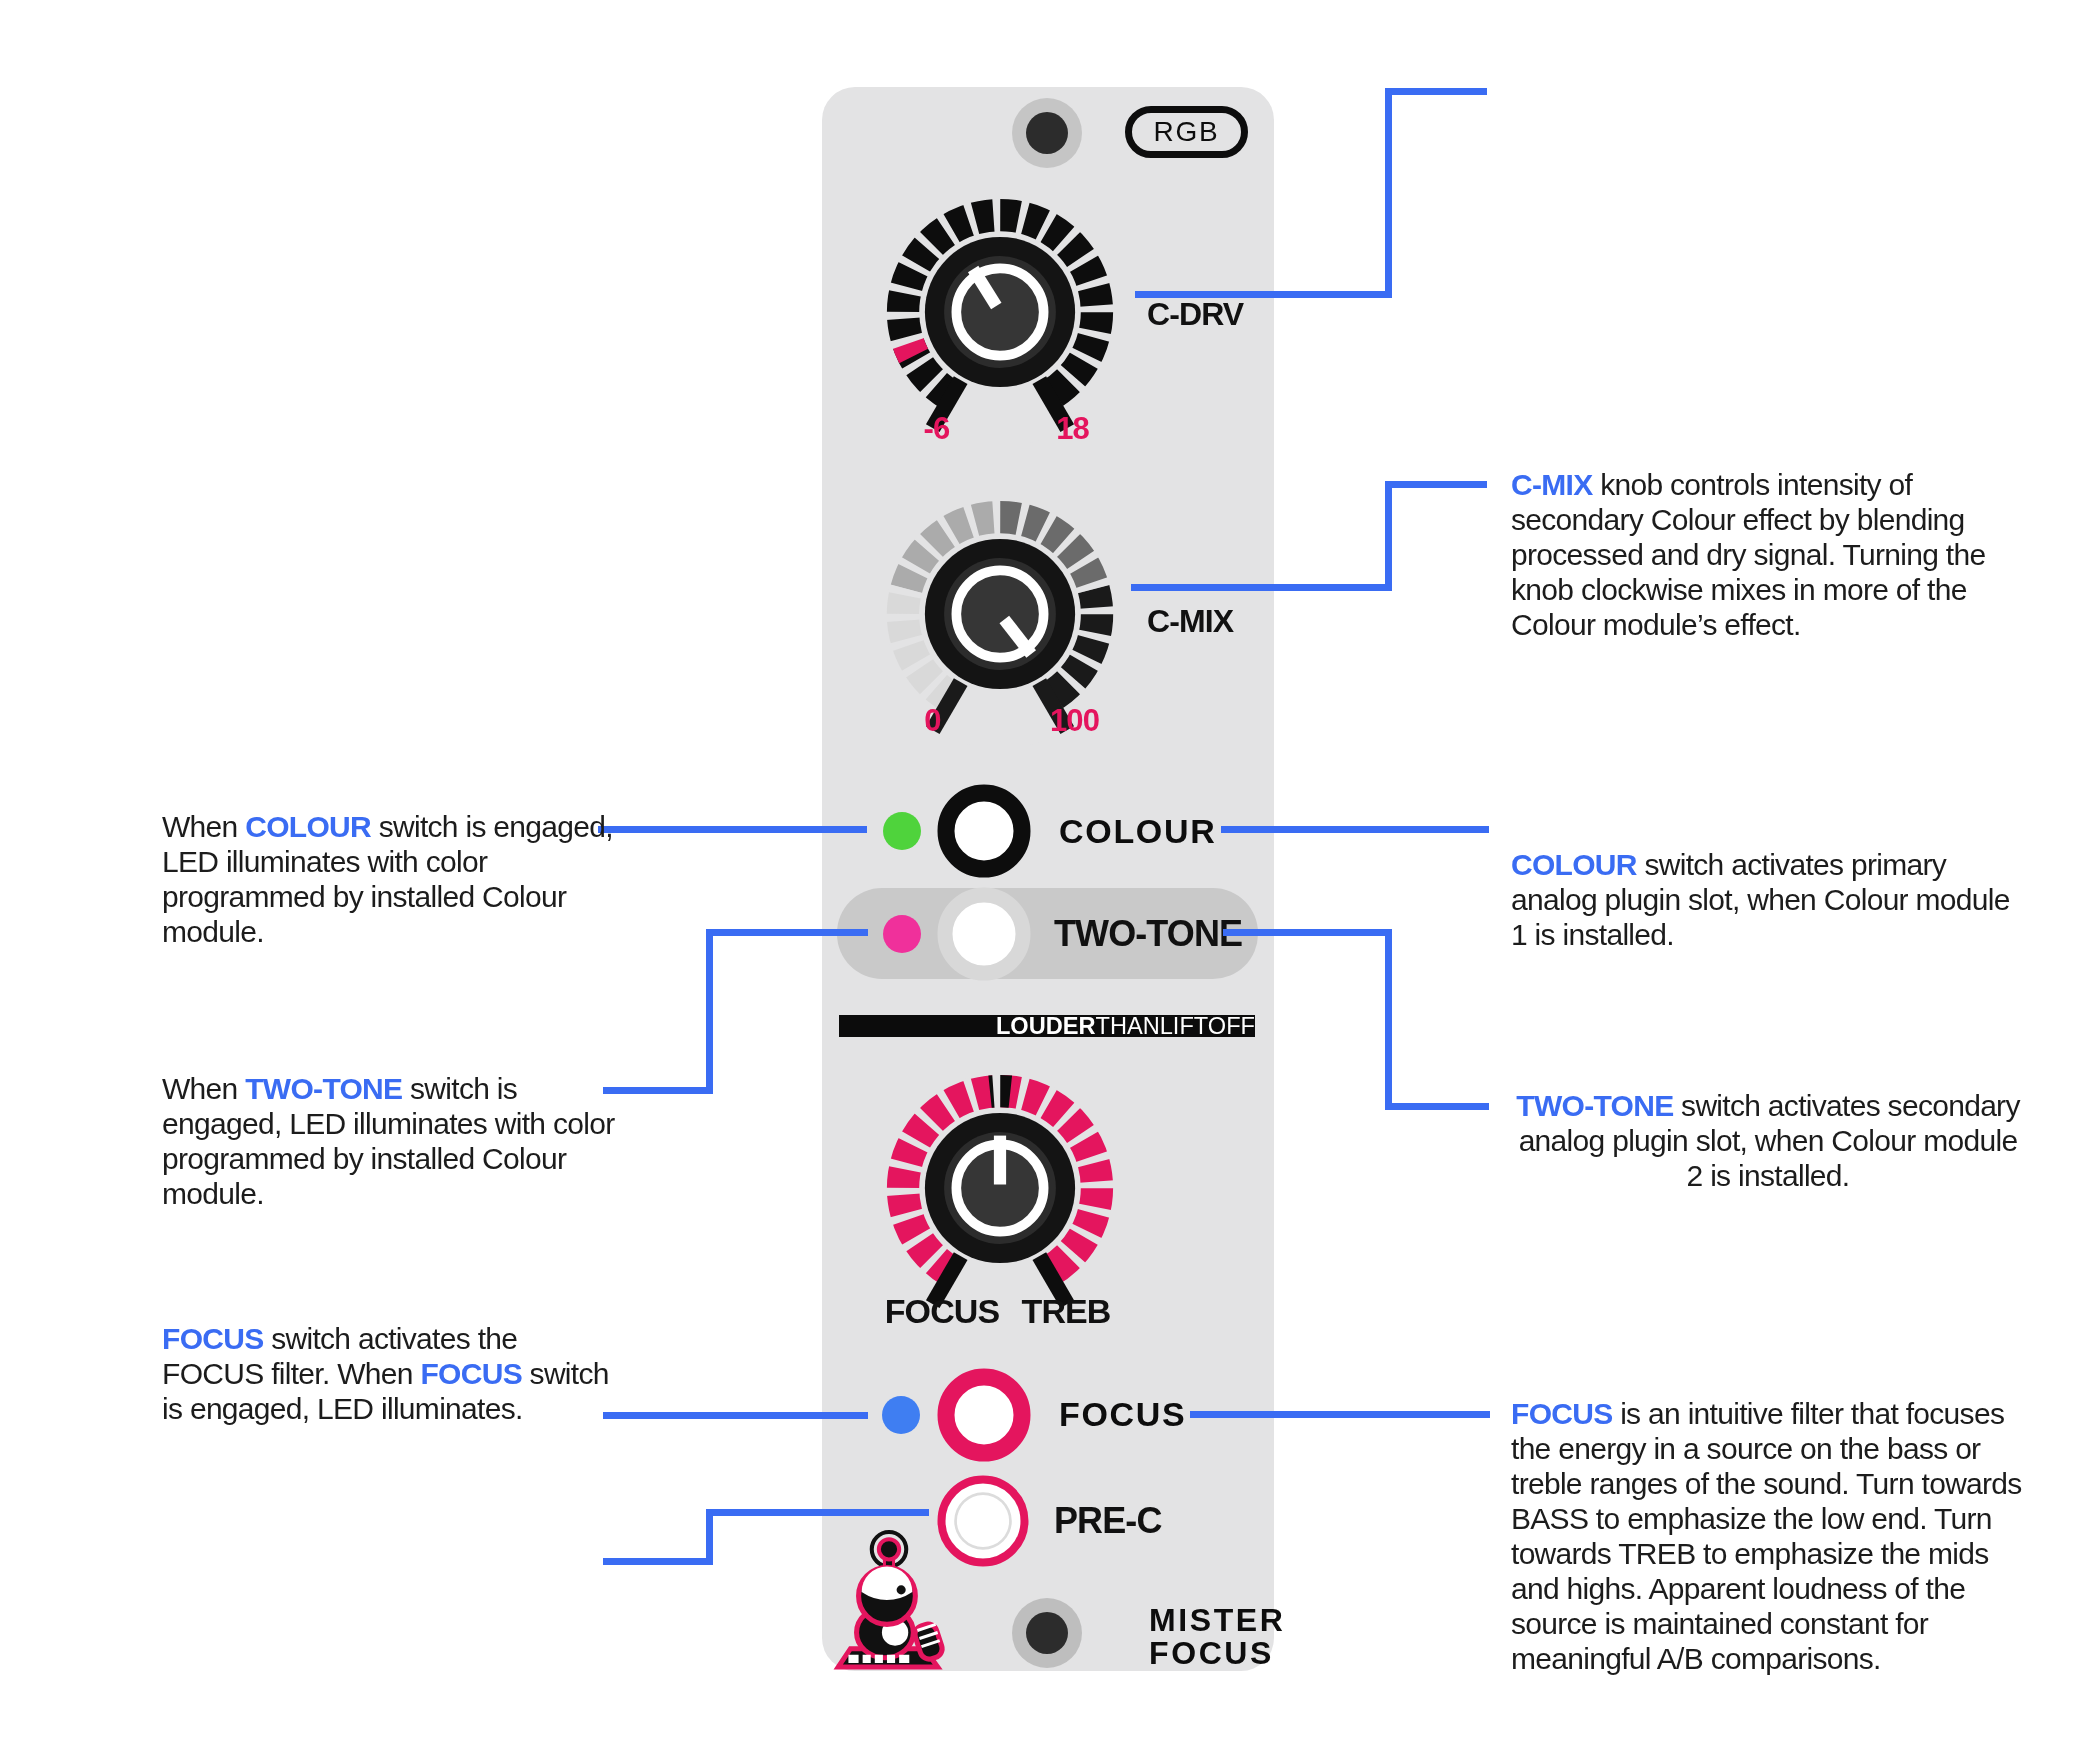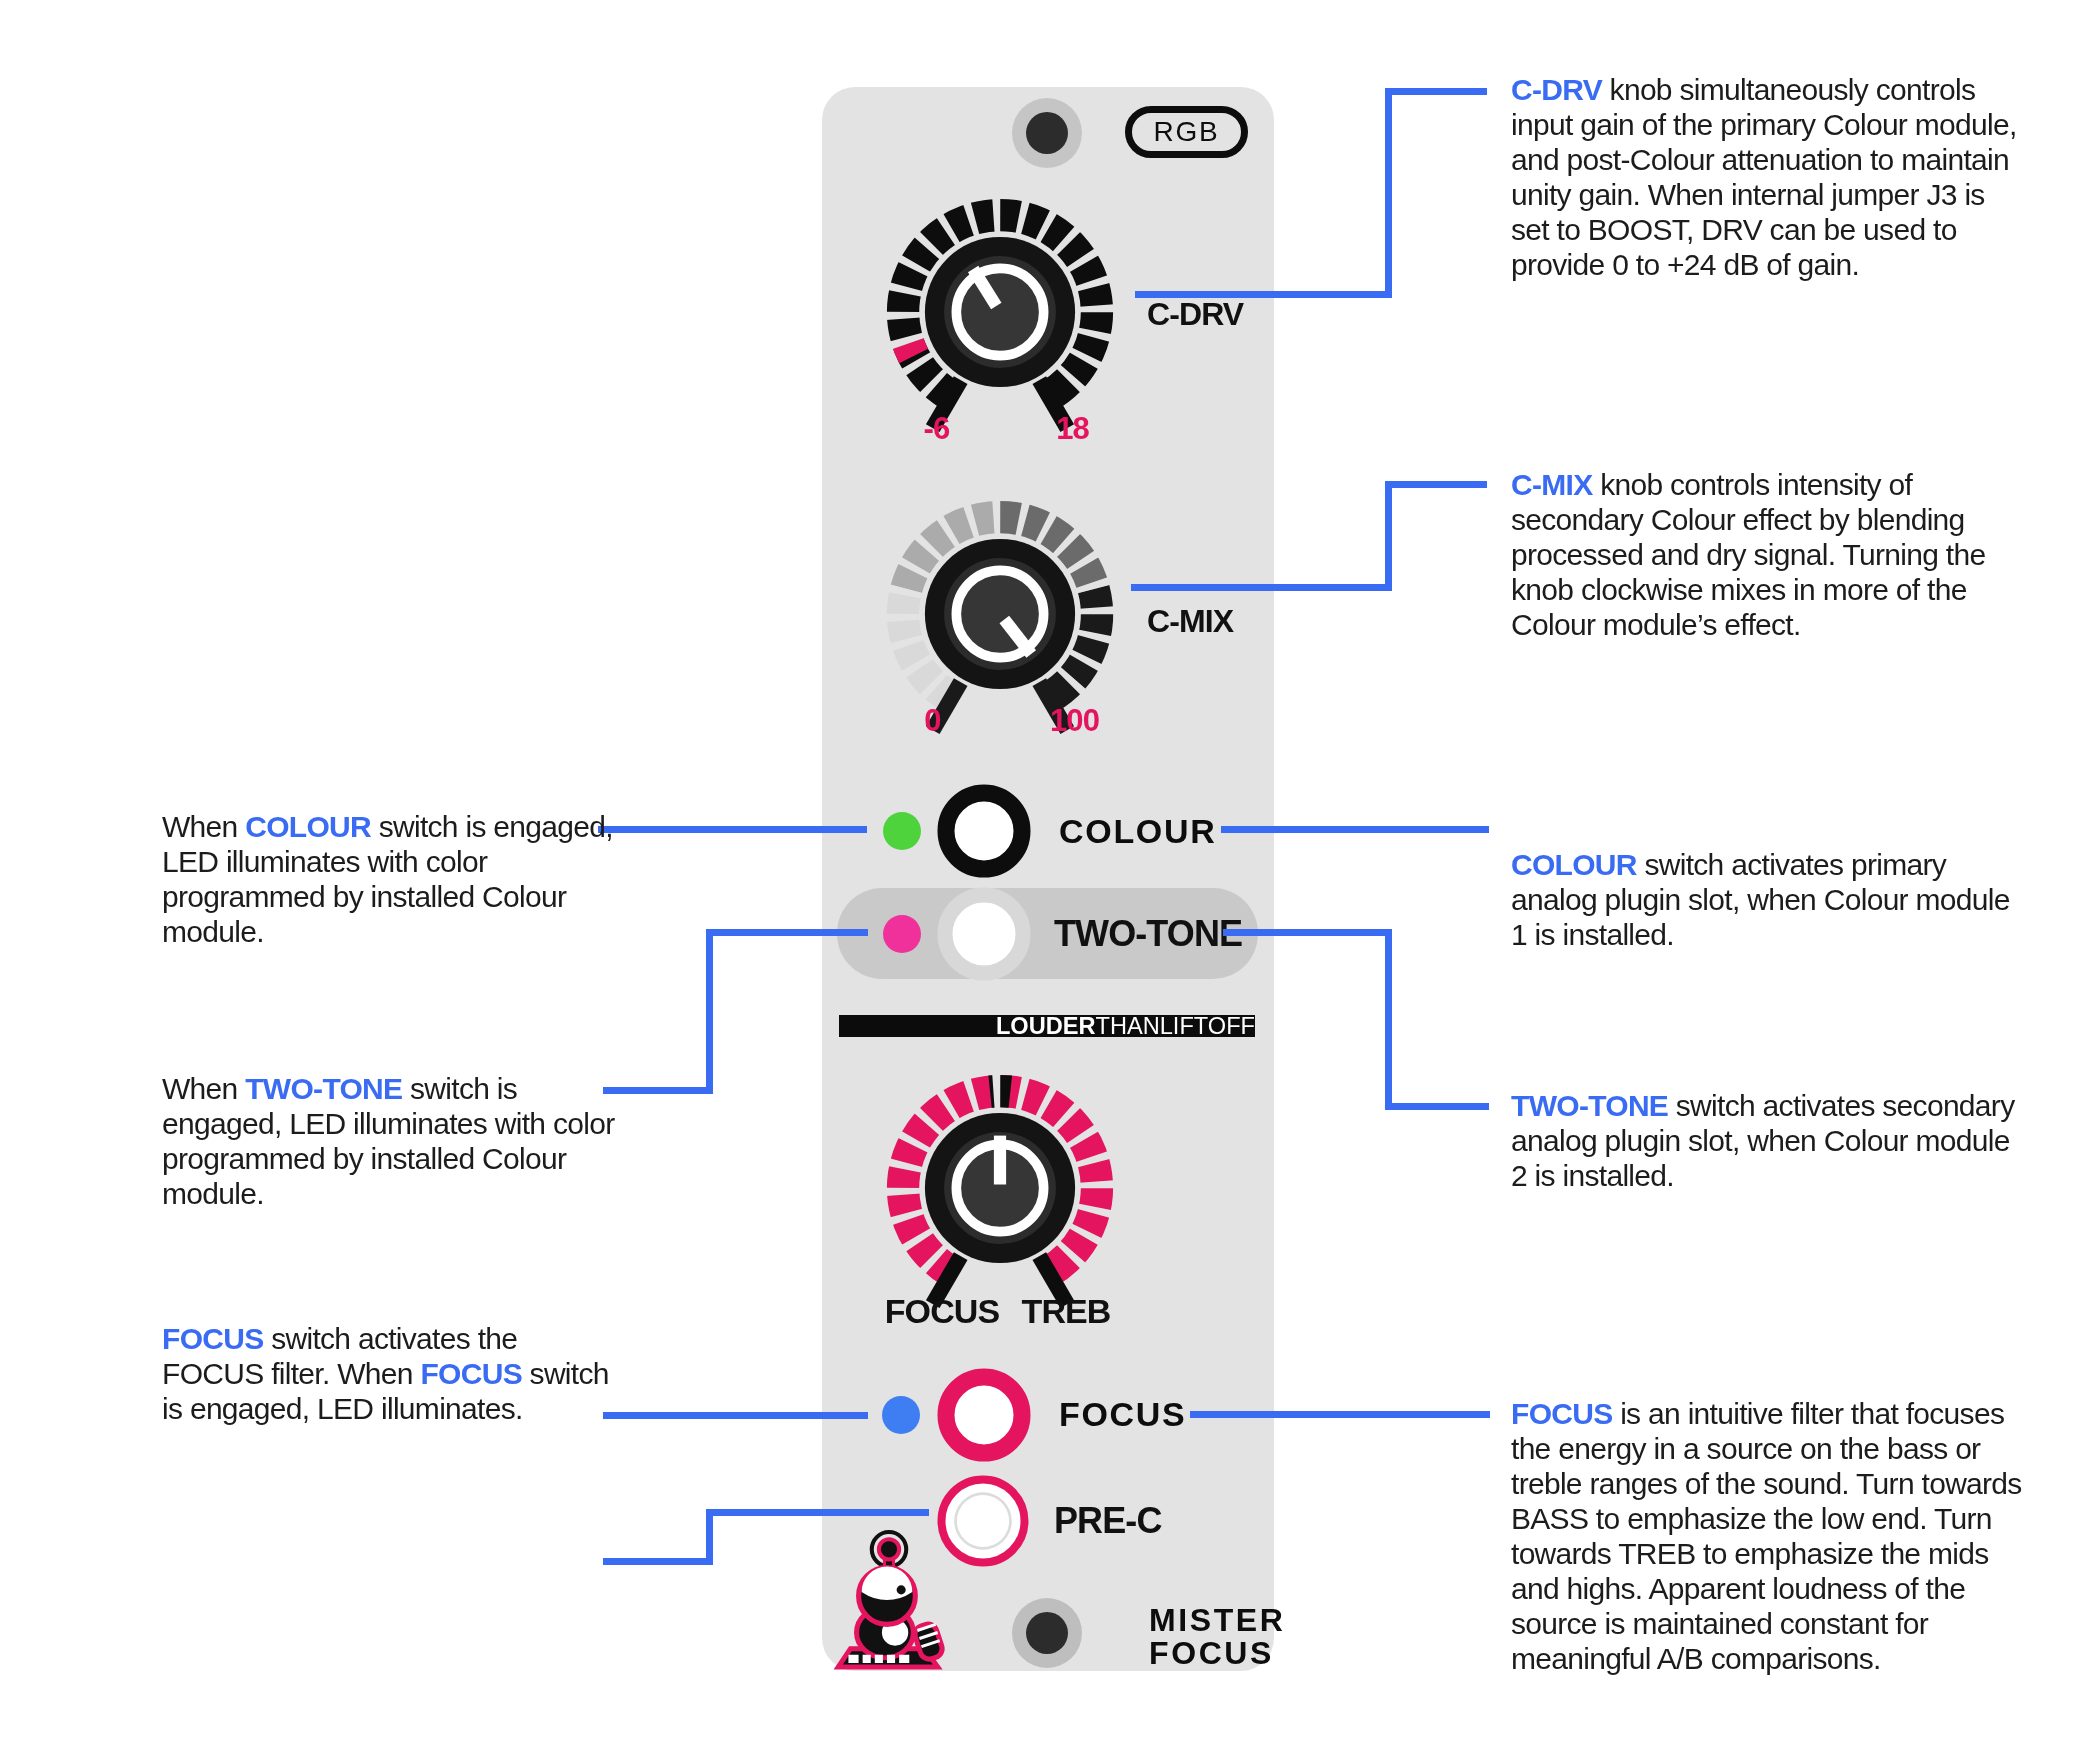--- a/index.html
+++ b/index.html
@@ -170,20 +170,19 @@
   <div class="abs conn" style="left:1223px;top:929px;width:169px;height:7px;"></div>
   <div class="abs conn" style="left:1385px;top:929px;width:7px;height:181px;"></div>
   <div class="abs conn" style="left:1385px;top:1103px;width:104px;height:7px;"></div>
 
   <div class="abs conn" style="left:1190px;top:1411px;width:300px;height:7px;"></div>
 
   <div class="abs note note-left" style="left:162px;top:809px;">When <b>COLOUR</b> switch is engaged, LED illuminates with color programmed by installed Colour module.</div>
   <div class="abs note note-left" style="left:162px;top:1071px;">When <b>TWO-TONE</b> switch is engaged, LED illuminates with color programmed by installed Colour module.</div>
   <div class="abs note note-left" style="left:162px;top:1321px;"><b>FOCUS</b> switch activates the FOCUS filter. When <b>FOCUS</b> switch is engaged, LED illuminates.</div>
 
-  <div class="abs note note-right" style="left:1511px;top:72px;"><b>C-DRV</b> knob simultaneously controls input gain of the primary Colour module, and post-Colour attenuation to maintain unity gain. When internal jumper J3 is set to BOOST, DRV can be used to provide 0 to +24 dB of gain.</div>
   <div class="abs note note-right" style="left:1511px;top:467px;"><b>C-MIX</b> knob controls intensity of secondary Colour effect by blending processed and dry signal. Turning the knob clockwise mixes in more of the Colour module’s effect.</div>
   <div class="abs note note-right" style="left:1511px;top:811px;margin-top:36px;"><b>COLOUR</b> switch activates primary analog plugin slot, when Colour module 1 is installed.</div>
-  <div class="abs note note-right" style="left:1511px;top:1088px;"><b>TWO-TONE</b> switch activates secondary analog plugin slot, when Colour module 2 is installed.</div>
+  <div class="abs note note-right" style="left:1511px;top:1088px;text-align:center;"><b>TWO-TONE</b> switch activates secondary analog plugin slot, when Colour module 2 is installed.</div>
   <div class="abs note note-right" style="left:1511px;top:1396px;"><b>FOCUS</b> is an intuitive filter that focuses the energy in a source on the bass or treble ranges of the sound. Turn towards BASS to emphasize the low end. Turn towards TREB to emphasize the mids and highs. Apparent loudness of the source is maintained constant for meaningful A/B comparisons.</div>
 
 </div>
 
 
 </body></html>

